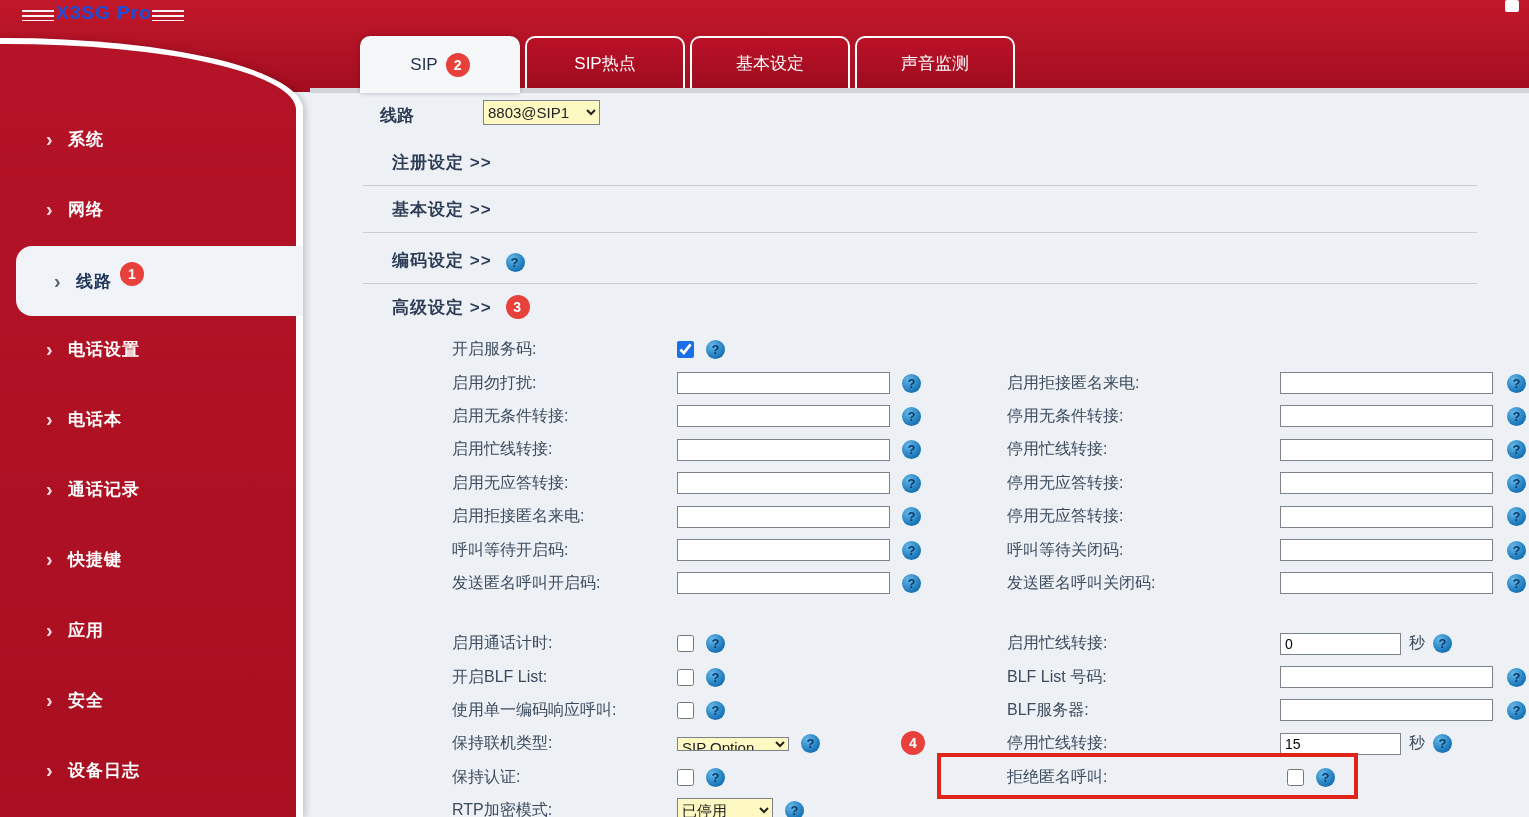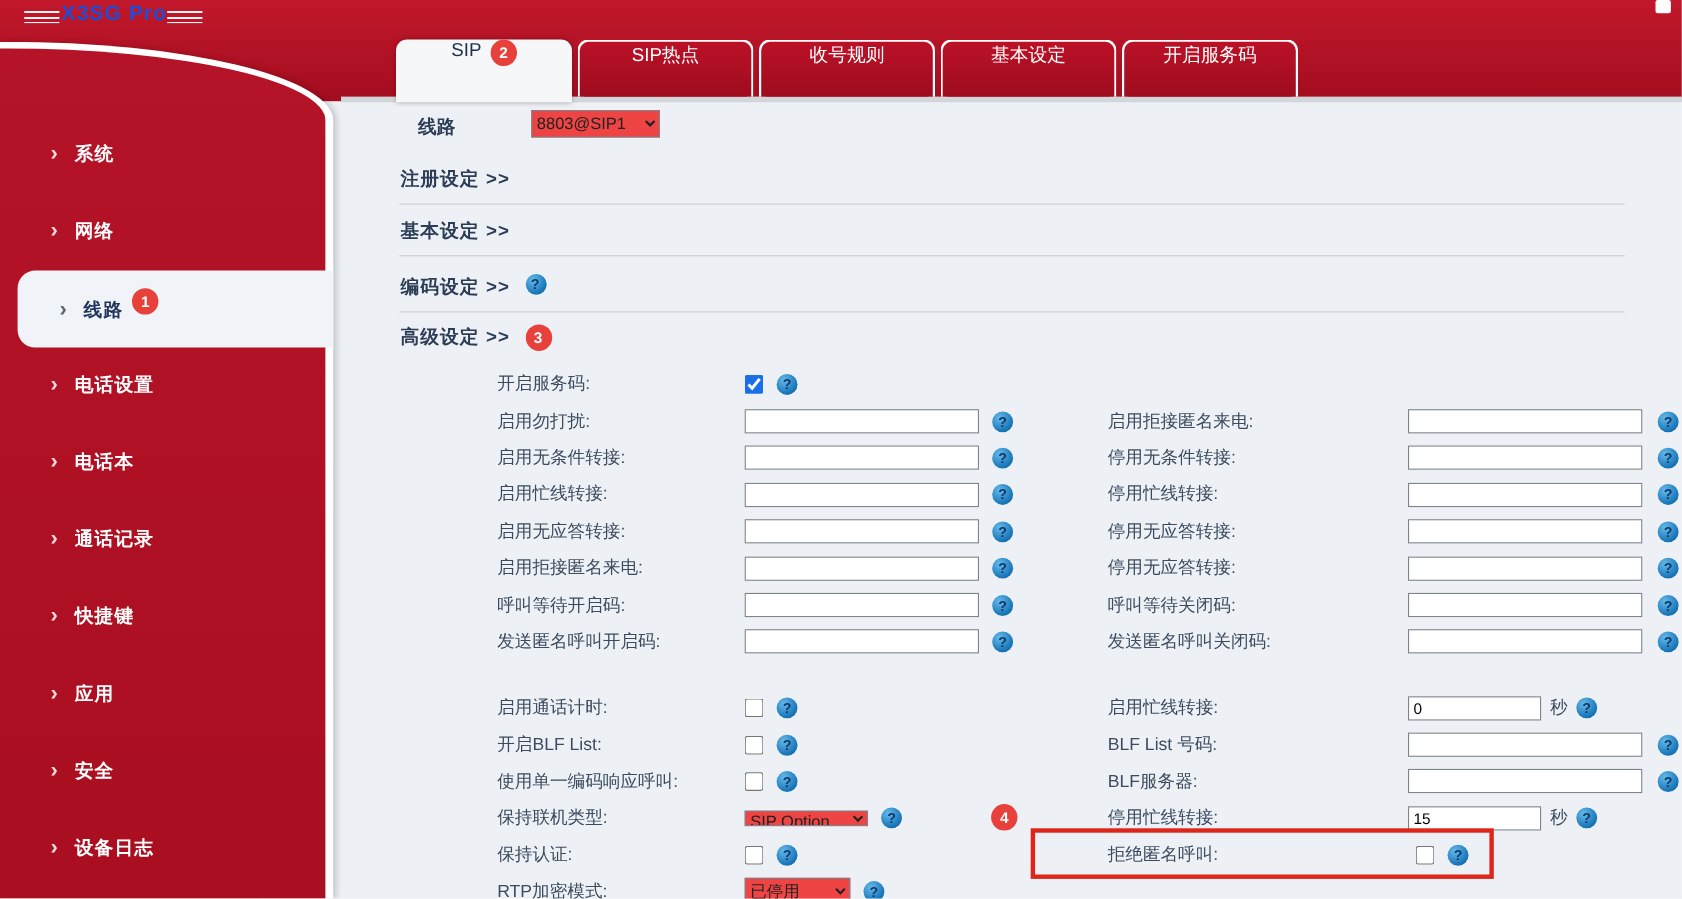--- a/index.html
+++ b/index.html
@@ -34,38 +34,38 @@
     border-radius:16px 0 0 16px; padding-left:38px; }
   .side-item.selected .chev { color:#5a6472; }
   .side-item.selected .slabel { color:#21355b; }
   
   .badge { display:inline-flex; align-items:center; justify-content:center;
     width:24px; height:24px; border-radius:50%;
     background:#e8403a; color:#fff; font-size:14px; font-weight:bold; }
   .side-item .badge { margin-left:8px; transform:translateY(-7px); }
   
   .tabs { position:absolute; left:360px; top:36px; display:flex; gap:5px; z-index:3; }
-  .tab { width:160px; height:52px; display:flex; justify-content:center;
+  .tab { width:160px; height:52px; display:flex; align-items:center; justify-content:center;
     gap:8px; font-size:17px; color:#fff; cursor:pointer;
     background:linear-gradient(180deg,#bb1127 0%,#9e0c1e 100%);
     border:2px solid #fff; border-bottom:none; border-radius:10px 10px 0 0; }
   .tab.active { height:57px; background:#f5f7f9; color:#22324e; border:none;
     box-shadow:0 0 5px rgba(0,0,0,.25); }
   
   .content-bg { position:absolute; left:310px; top:88px; right:0; bottom:0;
     background:#edf1f6; border-top:5px solid #d2d6da; z-index:2; }
   .cpane { position:absolute; left:0; top:0; width:100%; height:100%; z-index:5; }
   
   .line-label { position:absolute; left:380px; top:104px;
     font-size:17px; font-weight:bold; color:#2e3d56; }
   .line-select { position:absolute; left:483px; top:100px; width:117px; height:25px; }
-  select { border:1px solid #7d838c; background:#ef4444; color:#222; font-size:15px;
+  select { border:1px solid #7d838c; background:#fef9c3; color:#222; font-size:15px;
     font-family:inherit; }
-  .sec { position:absolute; left:364px; font-size:17px; font-weight:bold; color:#2e3d56;
-    letter-spacing:1px; cursor:pointer; display:flex; align-items:flex-start; gap:14px; }
+  .sec { position:absolute; left:392px; font-size:17px; font-weight:bold; color:#2e3d56;
+    letter-spacing:1px; cursor:pointer; display:flex; align-items:flex-end; gap:14px; }
   .hr { position:absolute; left:363px; width:1114px; border-top:1px solid #c9cdd3; }
   
   .q { display:inline-flex; align-items:center; justify-content:center; flex:0 0 auto;
     width:19px; height:19px; border-radius:50%;
     background:radial-gradient(circle at 35% 30%,#66b9e9 0%,#1b78ba 65%,#0f5d96 100%);
     color:#0a3b6b; font-size:13px; font-weight:bold; cursor:pointer; }
   
   .fgroup { position:absolute; left:16px; width:100%;margin-left:16px; }
   .frow { position:relative; height:33.4px; }
   .cell { position:absolute; top:0; height:100%; display:flex; align-items:center; gap:12px; }
@@ -143,27 +143,24 @@
 
   <div class="tabs">
     <div class="tab active">
       <span>SIP</span>
       <span class="badge">2</span>
     </div>
     <div class="tab">
       <span>SIP热点</span>
     </div>
     <div class="tab">
-      <span>收号规则</span>
+      <span>基本设定</span>
     </div>
     <div class="tab">
-      <span>基本设定</span>
-    </div>
-    <div class="tab">
-      <span>开启服务码</span>
+      <span>声音监测</span>
     </div>
   </div>
 
   <div class="cpane">
 
     <div class="line-label">线路</div>
     <select class="line-select">
       <option>8803@SIP1</option>
     </select>
 

